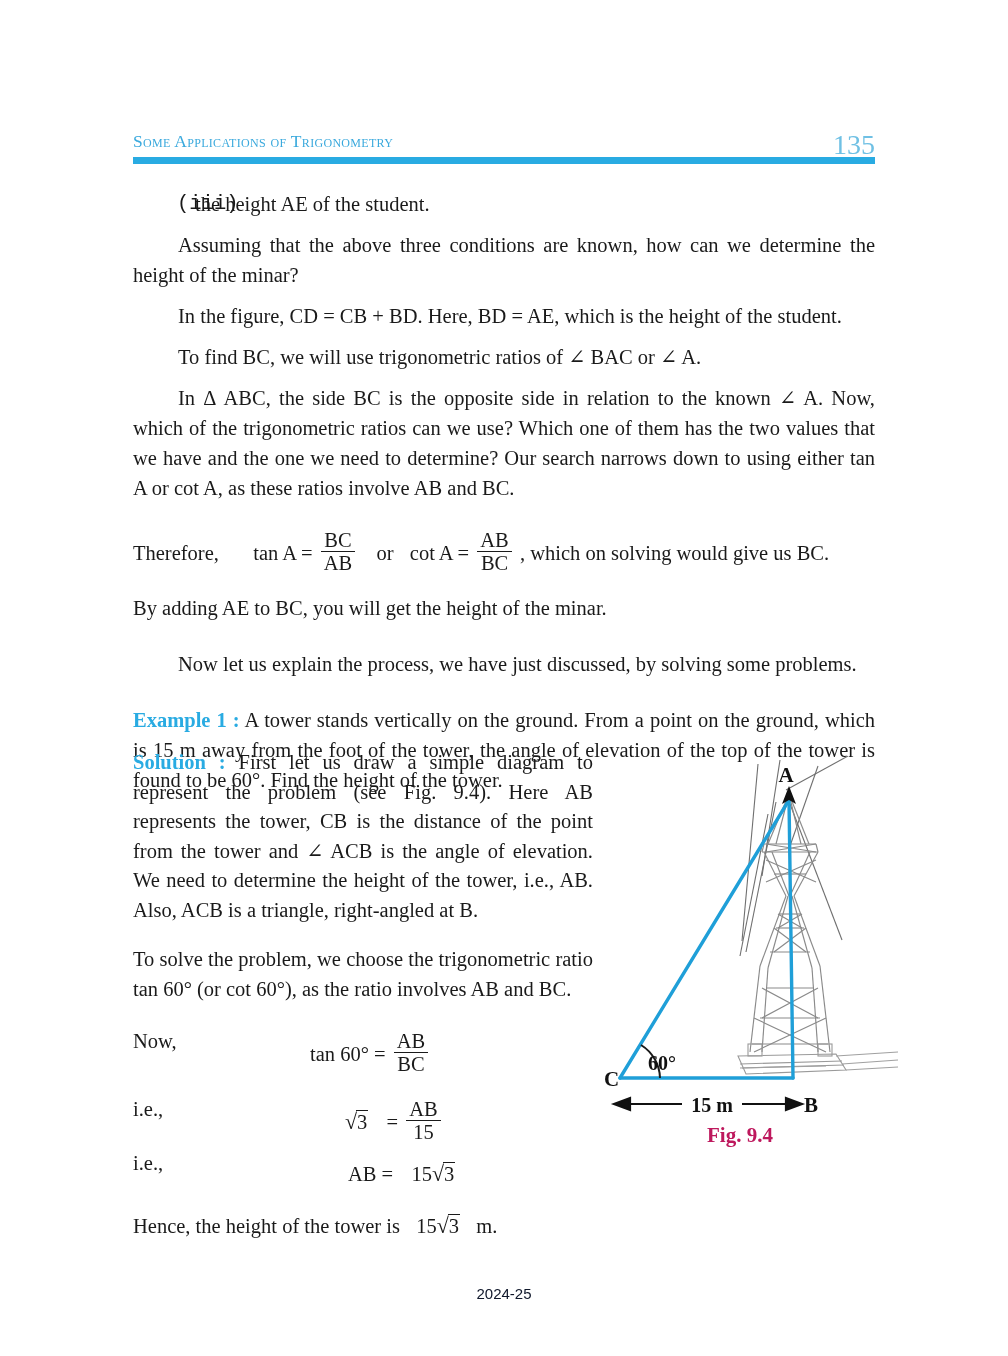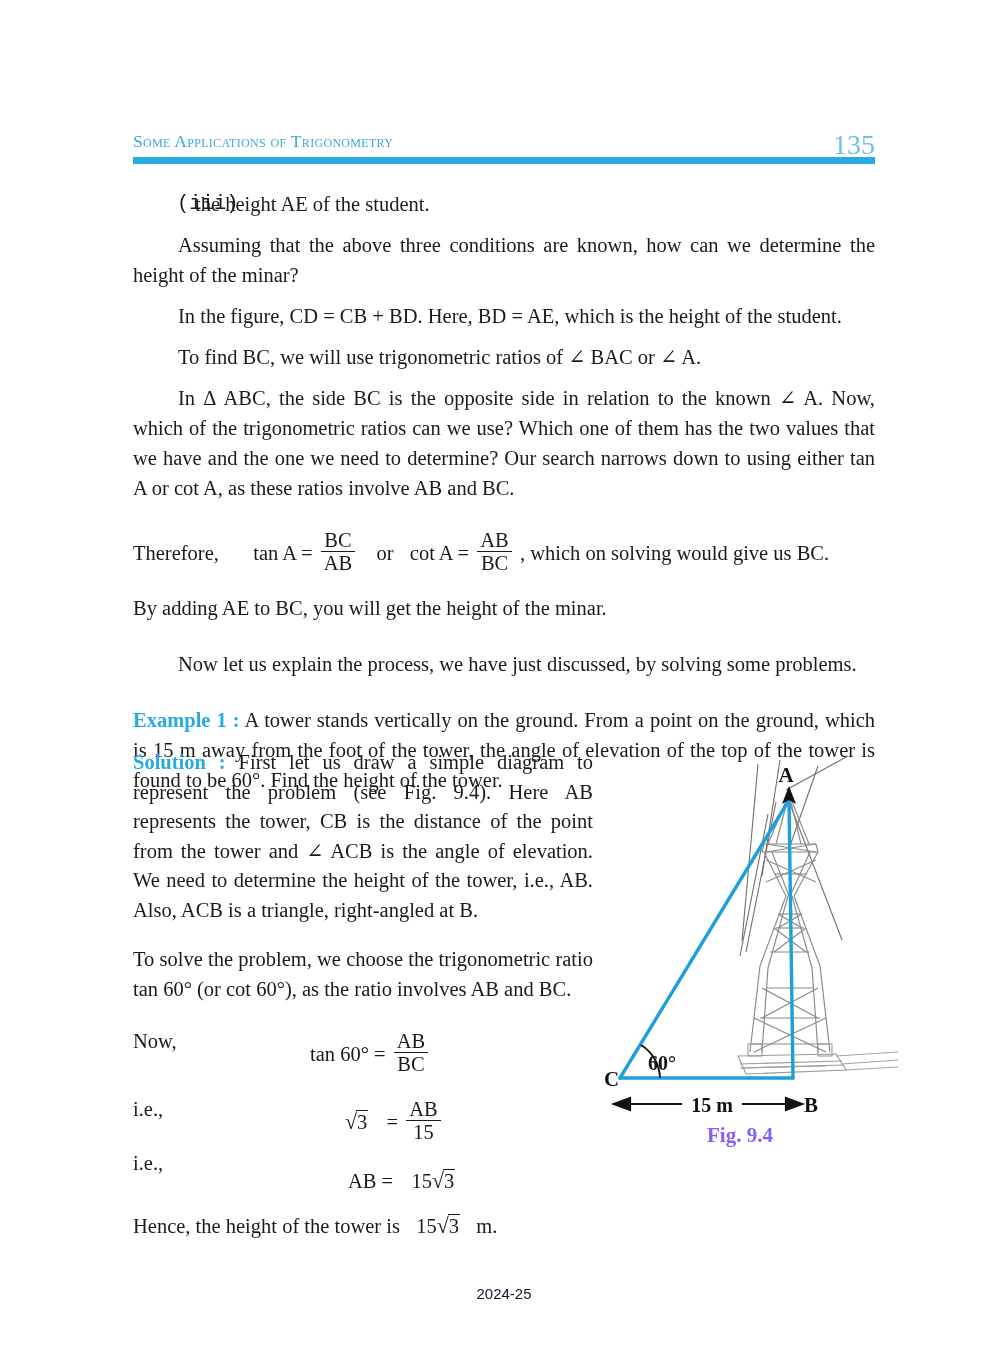--- a/index.html
+++ b/index.html
@@ -174,21 +174,21 @@
     top: 756px;
     width: 310px;
     height: 400px;
   }
   .fig-caption {
     position: absolute;
     left: 590px;
     top: 1123px;
     width: 300px;
     text-align: center;
-    color: #8b5cf6;
+    color: #be185d;
     font-weight: bold;
     font-size: 21px;
   }
 
   
   .footer {
     position: absolute;
     left: 0;
     top: 1285px;
     width: 1008px;
@@ -299,21 +299,21 @@
           <span class="num">AB</span>
           <span class="den">15</span>
         </span>
       </span>
     </div>
   </div>
 
   <div class="eqblock" style="top:1152px">
     <div class="eqrow" style="height:40px">
       <span class="eq-lhs" style="top:0">i.e.,</span>
-      <span class="eq-mid" style="left:215px;top:16px">
+      <span class="eq-mid" style="left:215px;top:9px">
         <span>AB =</span>
         <span style="display:inline-block;width:8px"></span>
         <span>15</span><span class="radical"><span class="rsym">√</span><span class="rbody">3</span></span>
       </span>
     </div>
   </div>
 
   <div class="hence">
     <span>Hence, the height of the tower is</span>
     <span style="display:inline-block;width:6px"></span>

